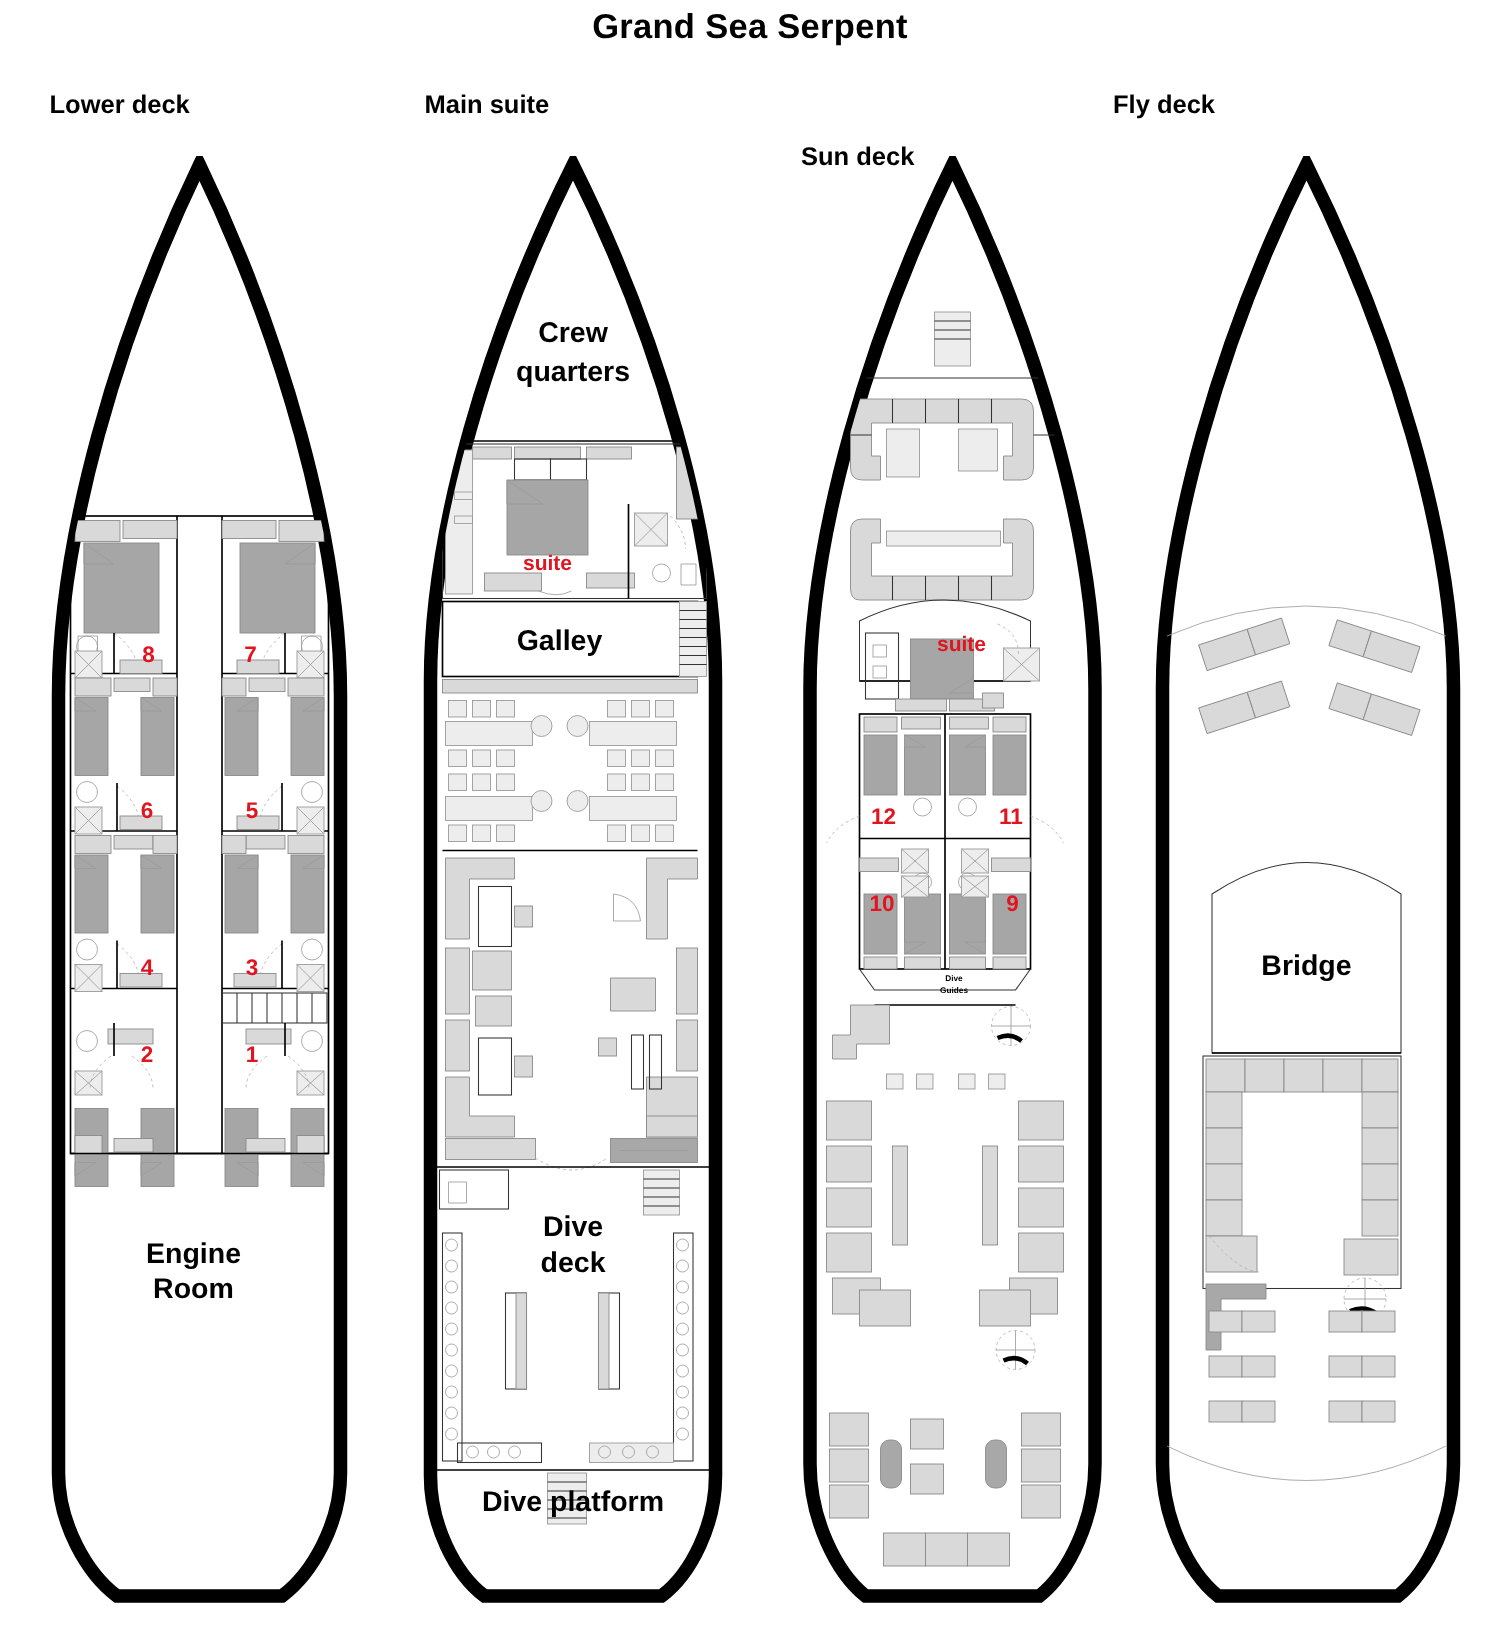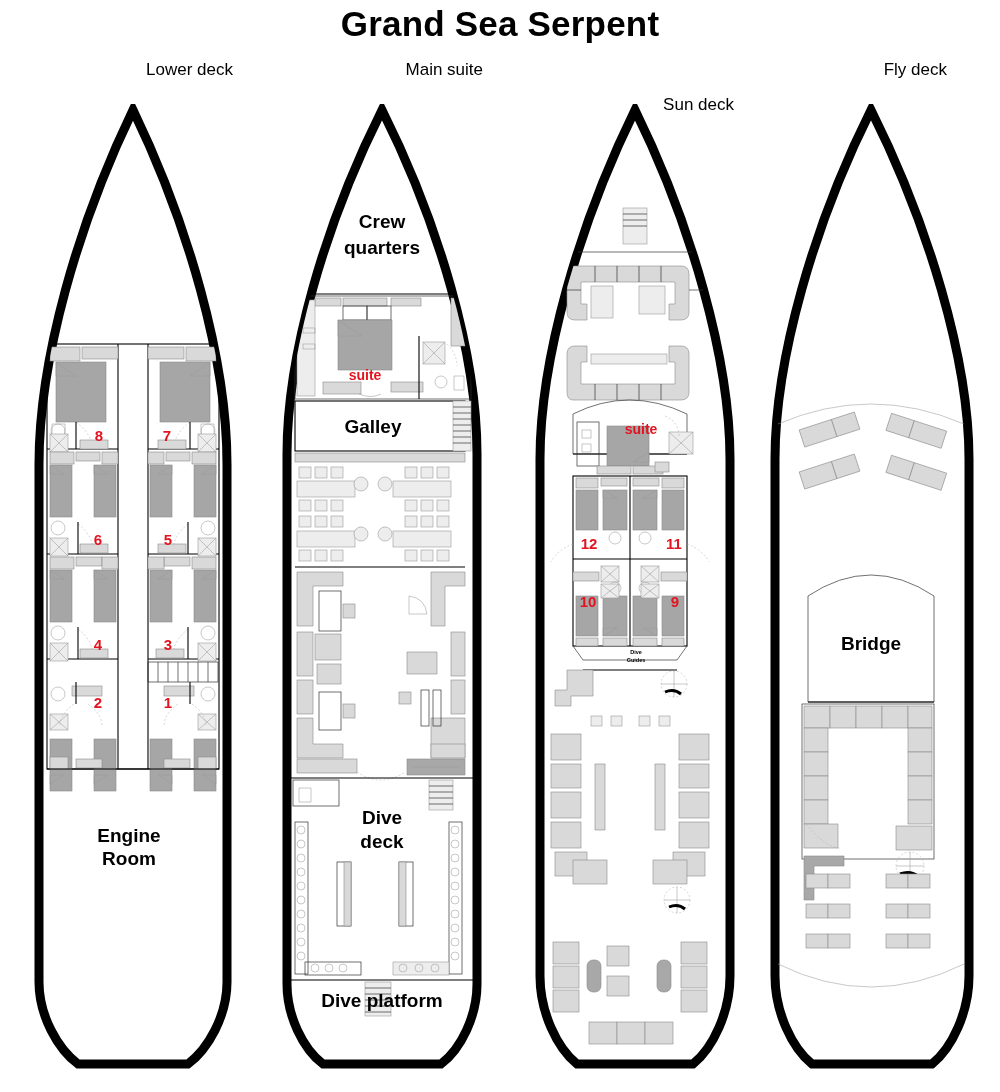--- a/index.html
+++ b/index.html
@@ -1,20 +1,20 @@
 <!DOCTYPE html>
 <html><head>
 <meta charset="utf-8">
 <style>
   html,body{margin:0;padding:0;background:#fff;}
   body{width:1000px;height:1092px;position:relative;overflow:hidden;
        font-family:"Liberation Sans",sans-serif;color:#000;}
   #title{position:absolute;top:4px;left:0;width:1000px;text-align:center;
-         font-size:35px;font-weight:bold;letter-spacing:.2px;}
-  .deck-label{position:absolute;top:60px;font-size:17px;font-weight:normal;text-align:right;}
+         font-size:23px;font-weight:bold;letter-spacing:.2px;}
+  .deck-label{position:absolute;top:60px;font-size:17px;font-weight:bold;text-align:left;}
   .deck{position:absolute;top:104px;}
   .deck svg{display:block;}
   .txt{font-family:"Liberation Sans",sans-serif;font-weight:bold;}
   .room-name{font-size:19px;fill:#000;}
   .cabin-num{font-size:15px;fill:#E21420;}
   .suite-lbl{font-size:14px;fill:#E21420;}
   .guides-lbl{font-size:5.5px;fill:#000;}
   .hull{fill:#fff;stroke:#000;stroke-width:9;stroke-linejoin:miter;}
   .wall{stroke:#000;stroke-width:1.1;fill:none;}
   .wall-t{stroke:#333;stroke-width:.7;fill:none;}

